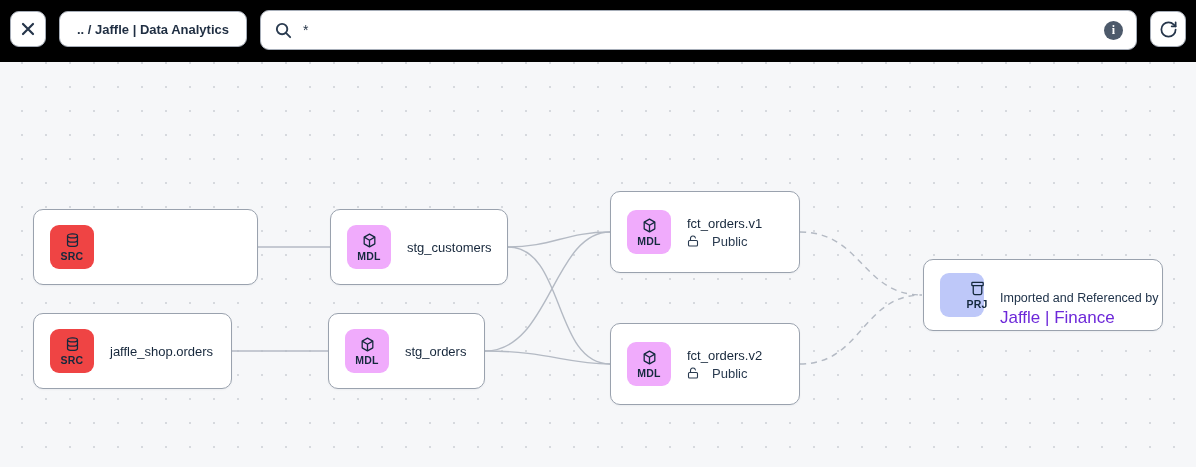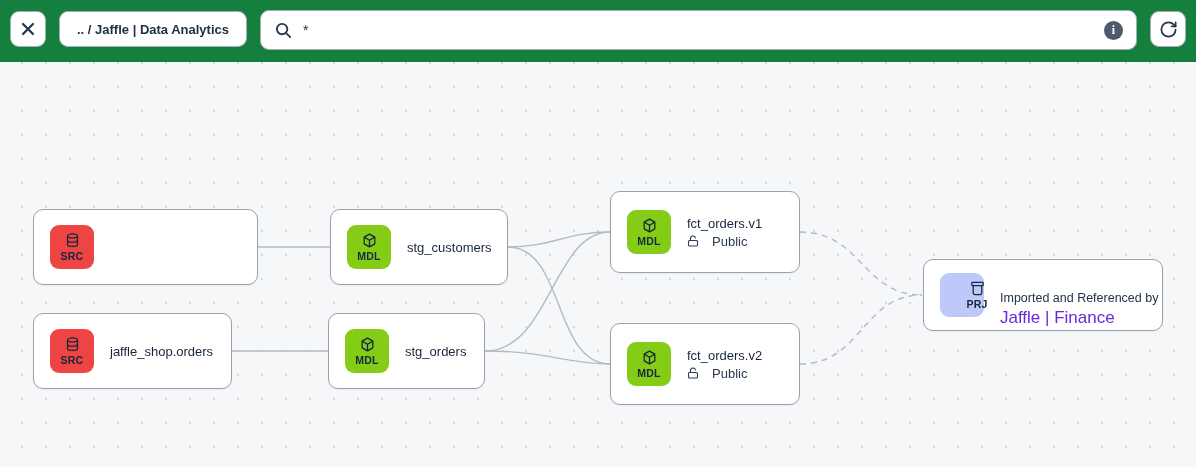--- a/index.html
+++ b/index.html
@@ -1,20 +1,20 @@
 <!DOCTYPE html>
 <html><head>
 <meta charset="utf-8">
 <style>
   * { margin:0; padding:0; box-sizing:border-box; }
   html,body { width:1196px; height:467px; overflow:hidden;
     font-family:"Liberation Sans", sans-serif; background:#f6f7f9; }
 
   
-  .topbar { position:relative; width:1196px; height:62px; background:#15803d;
+  .topbar { position:relative; width:1196px; height:62px; background:#000000;
     display:flex; align-items:flex-start; padding:11px 10px 0 10px; gap:13px; }
   .tb-btn { background:#fff; border:1px solid #a6adb8; border-radius:9px;
     display:flex; align-items:center; justify-content:center; cursor:pointer; }
   .square-btn { width:36px; height:36px; flex:0 0 auto; }
   .crumb-btn { height:36px; padding:0 17px; font-size:13px; font-weight:700;
     color:#1f2e42; white-space:nowrap; }
   .searchbox { flex:1 1 auto; height:40px; margin-top:-1px; background:#fff;
     border:1px solid #a6adb8; border-radius:9px; display:flex; align-items:center;
     padding:0 13px; gap:10px; }
   .searchbox input { border:none; outline:none; flex:1; font-size:14px;
@@ -30,21 +30,21 @@
   .edges { position:absolute; inset:0; pointer-events:none; }
 
   
   .node { position:absolute; background:#fff; border:1px solid #9aa2ae;
     border-radius:10px; display:flex; align-items:center; padding-left:16px;
     gap:16px; box-shadow:0 1px 2px rgba(20,30,50,.05); cursor:pointer; }
   .badge { width:44px; height:44px; border-radius:9px; flex:0 0 auto;
     display:flex; flex-direction:column; align-items:center; justify-content:center;
     gap:1px; }
   .badge-src { background:#ef4444;text-align:center; }
-  .badge-mdl { background:#84cc16; }
+  .badge-mdl { background:#f0abfc; }
   .badge-prj { background:#bec8f9;padding-left:30px; }
   .badge-label { font-size:10.5px; font-weight:700; color:#14293d; letter-spacing:.2px; }
   .node-title { font-size:13px; color:#16273b; font-weight:500; white-space:nowrap; }
   .node-texts { display:flex; flex-direction:column; gap:3px; }
   .access-row { display:flex; align-items:center; gap:13px; font-size:13px; color:#2a3b50; }
   .pretitle { font-size:12.5px; color:#20334a;margin-top:28px; }
   .big-title { font-size:17px; color:#6d28d9; }
   svg { display:block; }
 </style>
 </head>

